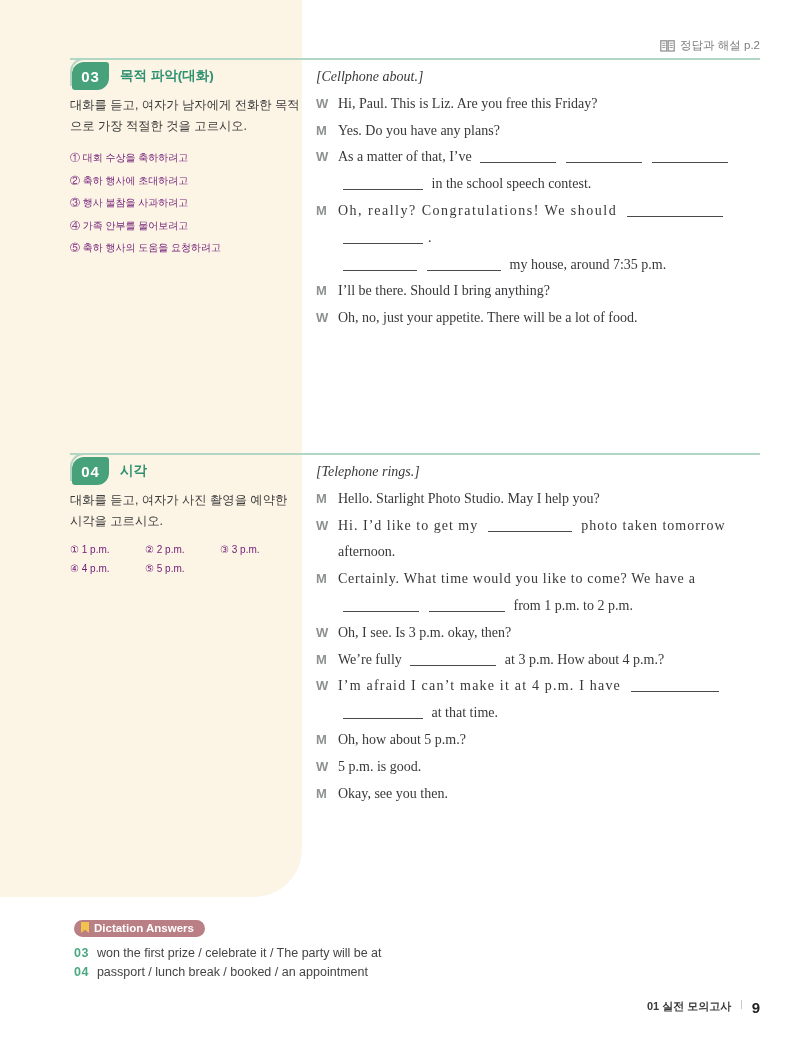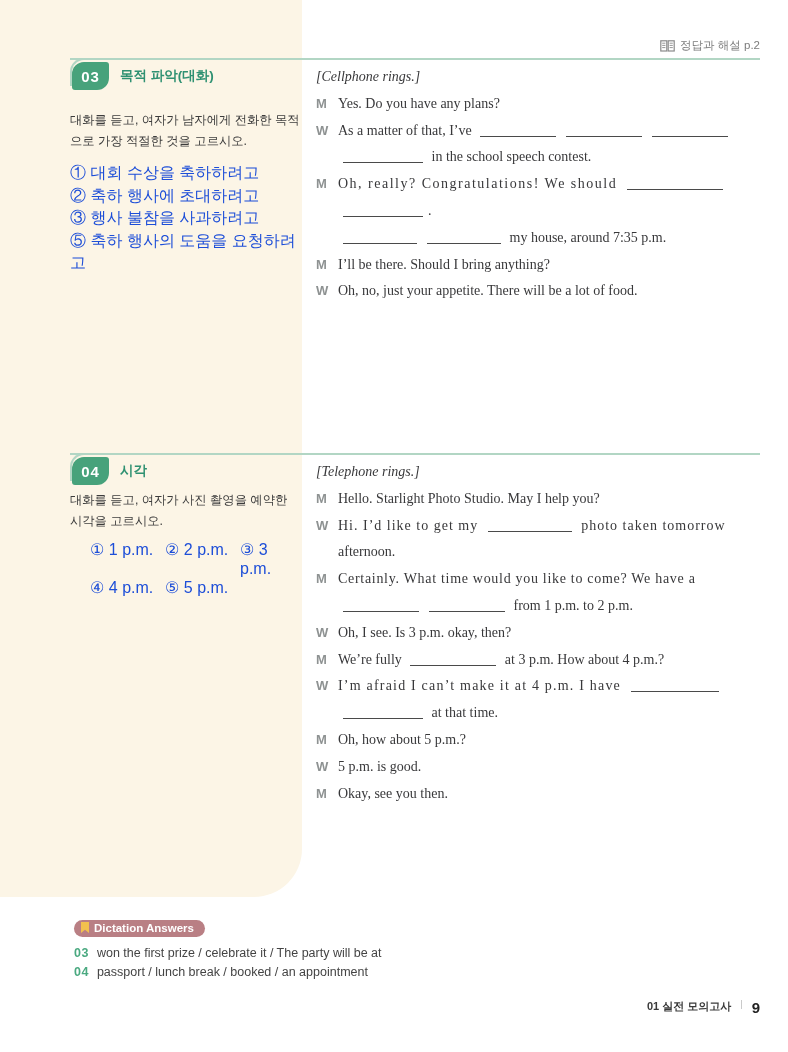--- a/index.html
+++ b/index.html
@@ -55,28 +55,28 @@
     border-radius:12px 3px 12px 3px;
     display:flex;align-items:center;justify-content:center;
     font-size:15px;font-weight:bold;letter-spacing:1px;
   }
   .sec-title{
     position:absolute;left:50px;top:7px;
     color:var(--title-green);font-weight:bold;font-size:13.5px;
   }
   
   .left-col{position:absolute;left:70px;width:230px;}
-  .left-col.q03{top:110px;}
+  .left-col.q03{top:95px;}
   .left-col.q04{top:490px;}
   .instruction{font-size:12.3px;line-height:20.5px;color:var(--ink);}
   .options{margin-top:11px;}
-  .options .option{font-size:16px;line-height:22.5px;color:#1d4ed8;}
+  .options .option{font-size:10px;line-height:22.5px;color:#701a75;}
   .options.grid3{
     display:grid;grid-template-columns:75px 75px auto;
-    column-gap:0;row-gap:0;margin-top:9px;margin-left:20px;
+    column-gap:0;row-gap:0;margin-top:9px;
   }
   .options.grid3 .option{line-height:19px;}
   
   .right-col{position:absolute;left:316px;width:446px;}
   .right-col.q03{top:64px;}
   .right-col.q04{top:459px;}
   .line{
     font-family:"Liberation Serif",serif;
     font-size:14px;line-height:26.8px;color:var(--serif-ink);
     white-space:nowrap;
@@ -138,26 +138,28 @@
   <div class="badge">03</div>
   <div class="sec-title">목적 파악(대화)</div>
 </div>
 
 <div class="left-col q03">
   <div class="instruction">대화를 듣고, 여자가 남자에게 전화한 목적으로 가장 적절한 것을 고르시오.</div>
   <div class="options">
       <div class="option">① 대회 수상을 축하하려고</div>
       <div class="option">② 축하 행사에 초대하려고</div>
       <div class="option">③ 행사 불참을 사과하려고</div>
+      <div class="option">④ 가족 안부를 물어보려고</div>
       <div class="option">⑤ 축하 행사의 도움을 요청하려고</div>
     </div>
 </div>
 
 <div class="right-col q03">
-    <div class="line stage"><span>[Cellphone rings.]</span></div>
+    <div class="line stage"><span>[Cellphone about.]</span></div>
+    <div class="line"><span class="speaker">W</span><span>Hi, Paul. This is Liz. Are you free this Friday?</span></div>
     <div class="line"><span class="speaker">M</span><span>Yes. Do you have any plans?</span></div>
     <div class="line"><span class="speaker">W</span><span>As a matter of that, I’ve </span><span class="blank" style="width: 76px;"></span><span class="blank" style="width: 76px;"></span><span class="blank" style="width: 76px;"></span></div>
     <div class="line cont"><span class="blank" style="width: 80px;"></span><span> in the school speech contest.</span></div>
     <div class="line" style="letter-spacing: 1.5px;"><span class="speaker">M</span><span>Oh, really? Congratulations! We should </span><span class="blank" style="width: 96px;"></span></div>
     <div class="line cont"><span class="blank" style="width: 80px;"></span><span>.</span></div>
     <div class="line cont"><span class="blank" style="width: 74px;"></span><span class="blank" style="width: 74px;"></span><span> my house, around 7:35 p.m.</span></div>
     <div class="line"><span class="speaker">M</span><span>I’ll be there. Should I bring anything?</span></div>
     <div class="line"><span class="speaker">W</span><span>Oh, no, just your appetite. There will be a lot of food.</span></div>
   </div>
 

